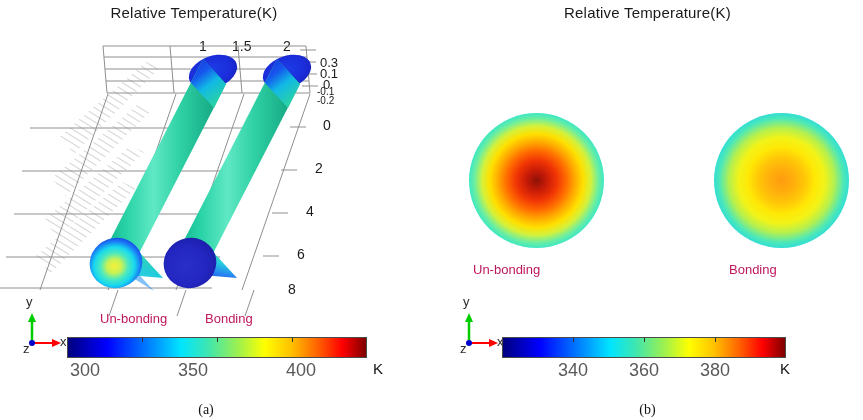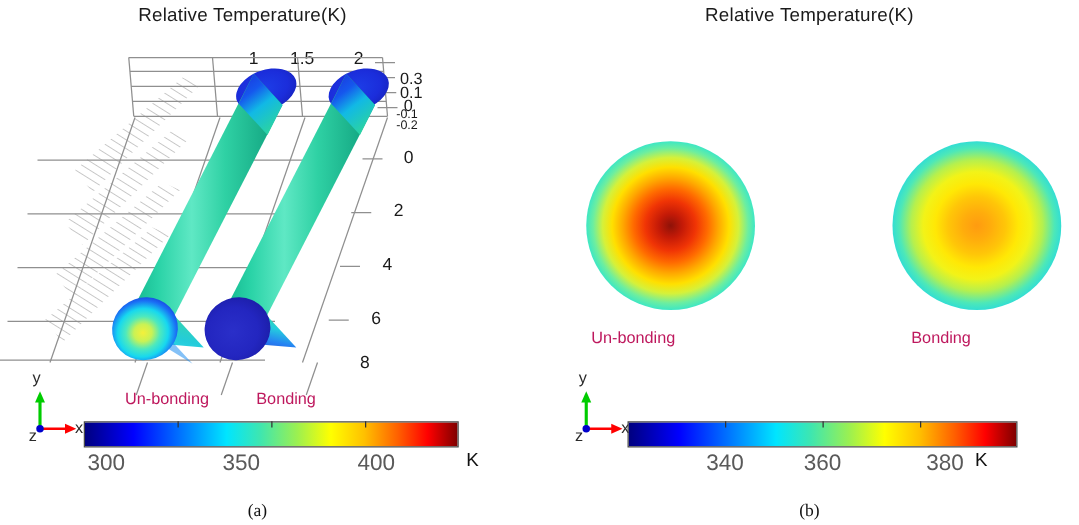--- a/index.html
+++ b/index.html
@@ -347,27 +347,27 @@
       <polygon points="14,15 10,24 18,24" fill="#00cc00"></polygon>
       <line x1="14" y1="45" x2="36" y2="45" stroke="#ff0000" stroke-width="2"></line>
       <polygon points="43,45 34,41 34,49" fill="#ff0000"></polygon>
       <circle cx="14" cy="45" r="3" fill="#0000cc"></circle>
     </svg>
     <div class="triad-lbl" style="left:8px; top:-4px;">y</div>
     <div class="triad-lbl" style="left:42px; top:36px;">x</div>
     <div class="triad-lbl" style="left:5px; top:43px;">z</div>
   </div>
 
-  <div class="cbar-wrap" style="left:70px; top:337px; width:312px;">
+  <div class="cbar-wrap" style="left:70px; top:337px; width:284px;">
     <div class="cbar"></div>
     <div class="cbar-ticks">
       <span class="cbar-tick" style="left:25%;"></span>
       <span class="cbar-tick" style="left:50%;"></span>
       <span class="cbar-tick" style="left:75%;"></span>
       <span class="cbar-lbl" style="left:25%;">340</span>
       <span class="cbar-lbl" style="left:50%;">360</span>
-      <span class="cbar-lbl" style="left:75%;margin-left:20px;">380</span>
+      <span class="cbar-lbl" style="left:75%;">380</span>
       <span class="cbar-unit" style="left:278px;">K</span>
     </div>
   </div>
 
   <div class="caption">(b)</div>
 </div>
 
 </body></html>

